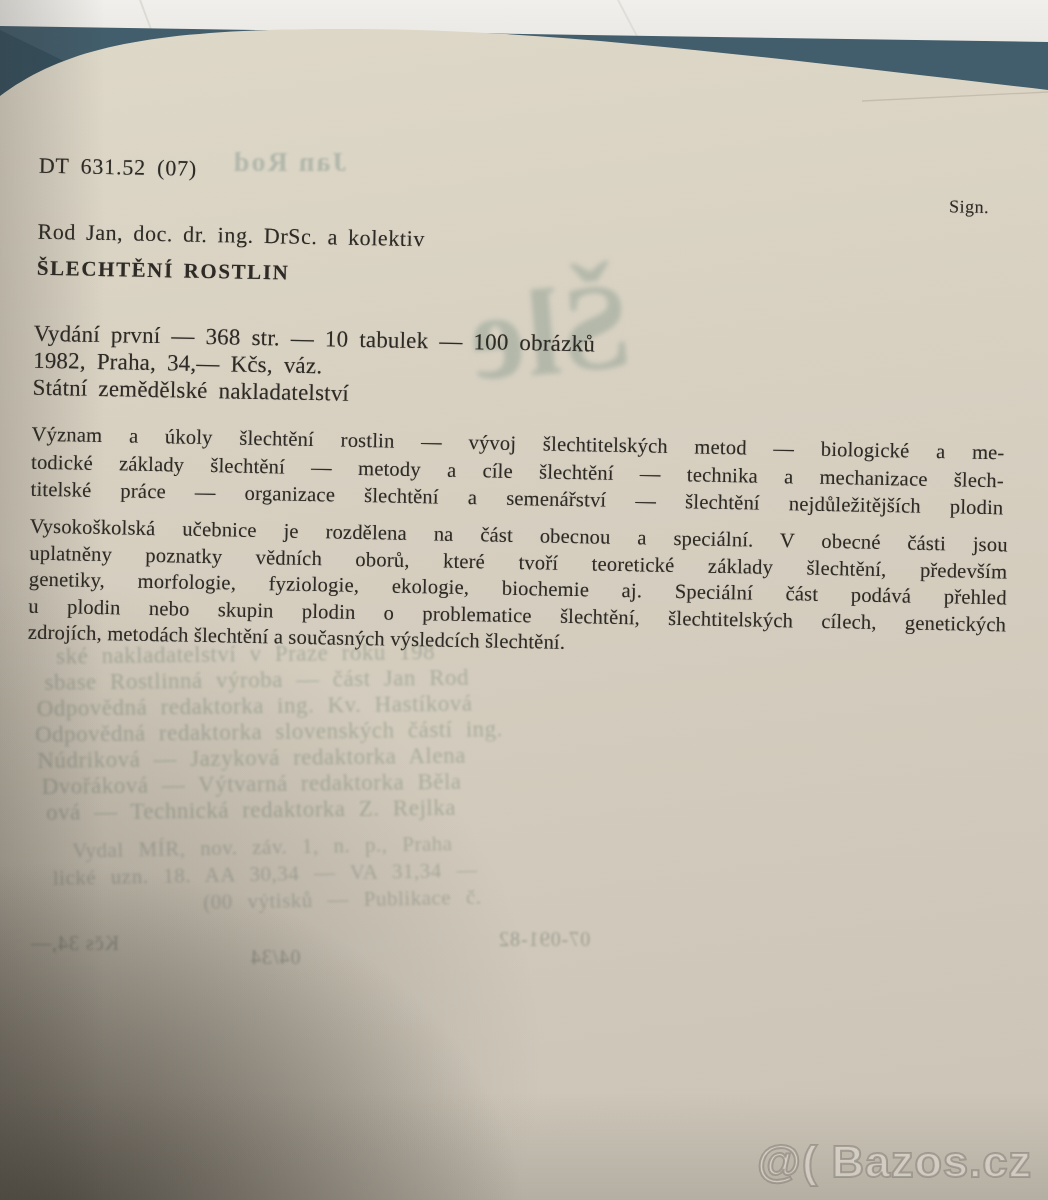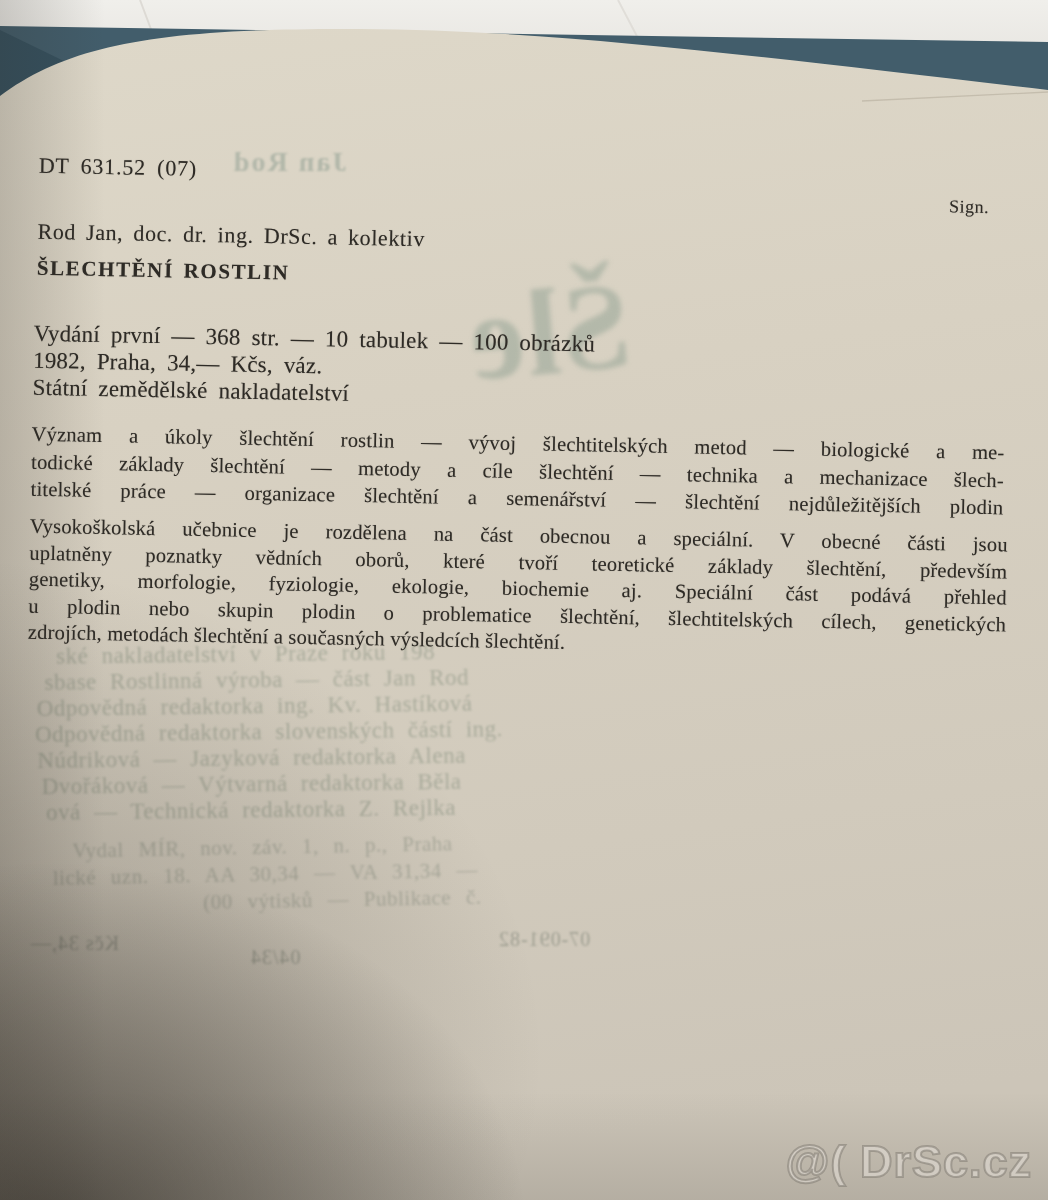--- a/index.html
+++ b/index.html
@@ -150,14 +150,14 @@
       <div class="jline">Vysokoškolská učebnice je rozdělena na část obecnou a speciální. V obecné části jsou</div>
       <div class="jline">uplatněny poznatky vědních oborů, které tvoří teoretické základy šlechtění, především</div>
       <div class="jline">genetiky, morfologie, fyziologie, ekologie, biochemie aj. Speciální část podává přehled</div>
       <div class="jline">u plodin nebo skupin plodin o problematice šlechtění, šlechtitelských cílech, genetických</div>
       <div class="lline">zdrojích, metodách šlechtění a současných výsledcích šlechtění.</div>
     </div>
   </div>
 
   <div class="vignette"></div>
 
-  <div class="watermark">@( DrSc.cz</div>
+  <div class="watermark">@( Bazos.cz</div>
 </div>
 
 </body></html>

